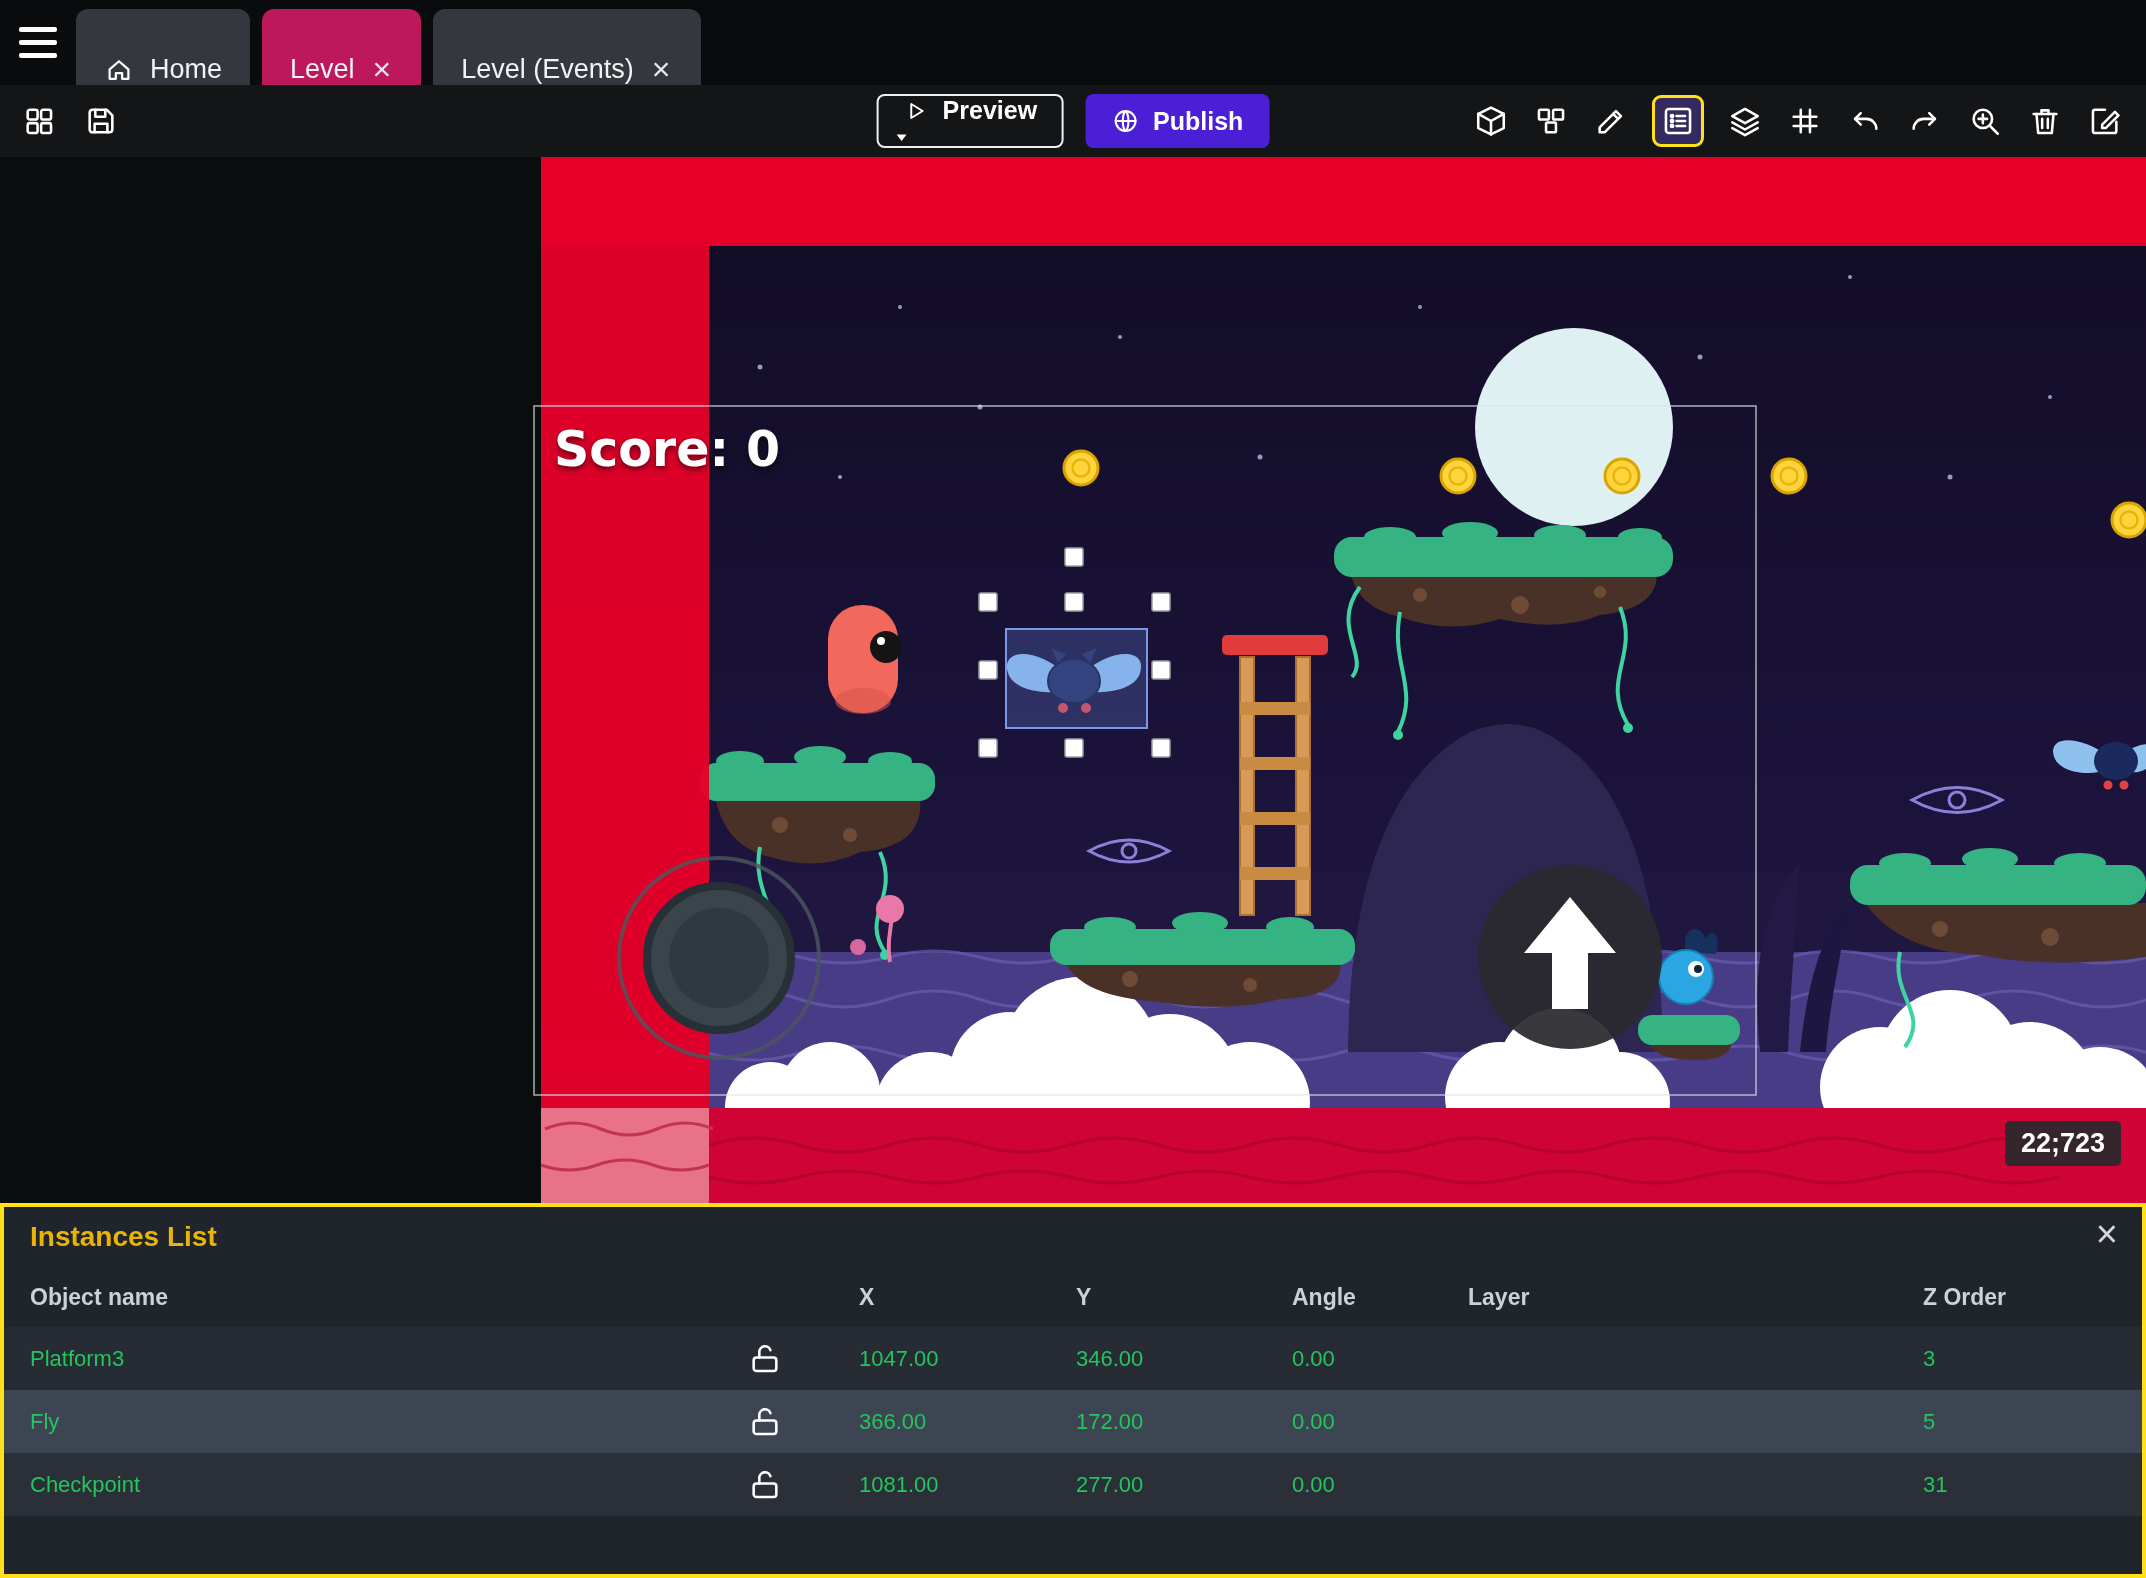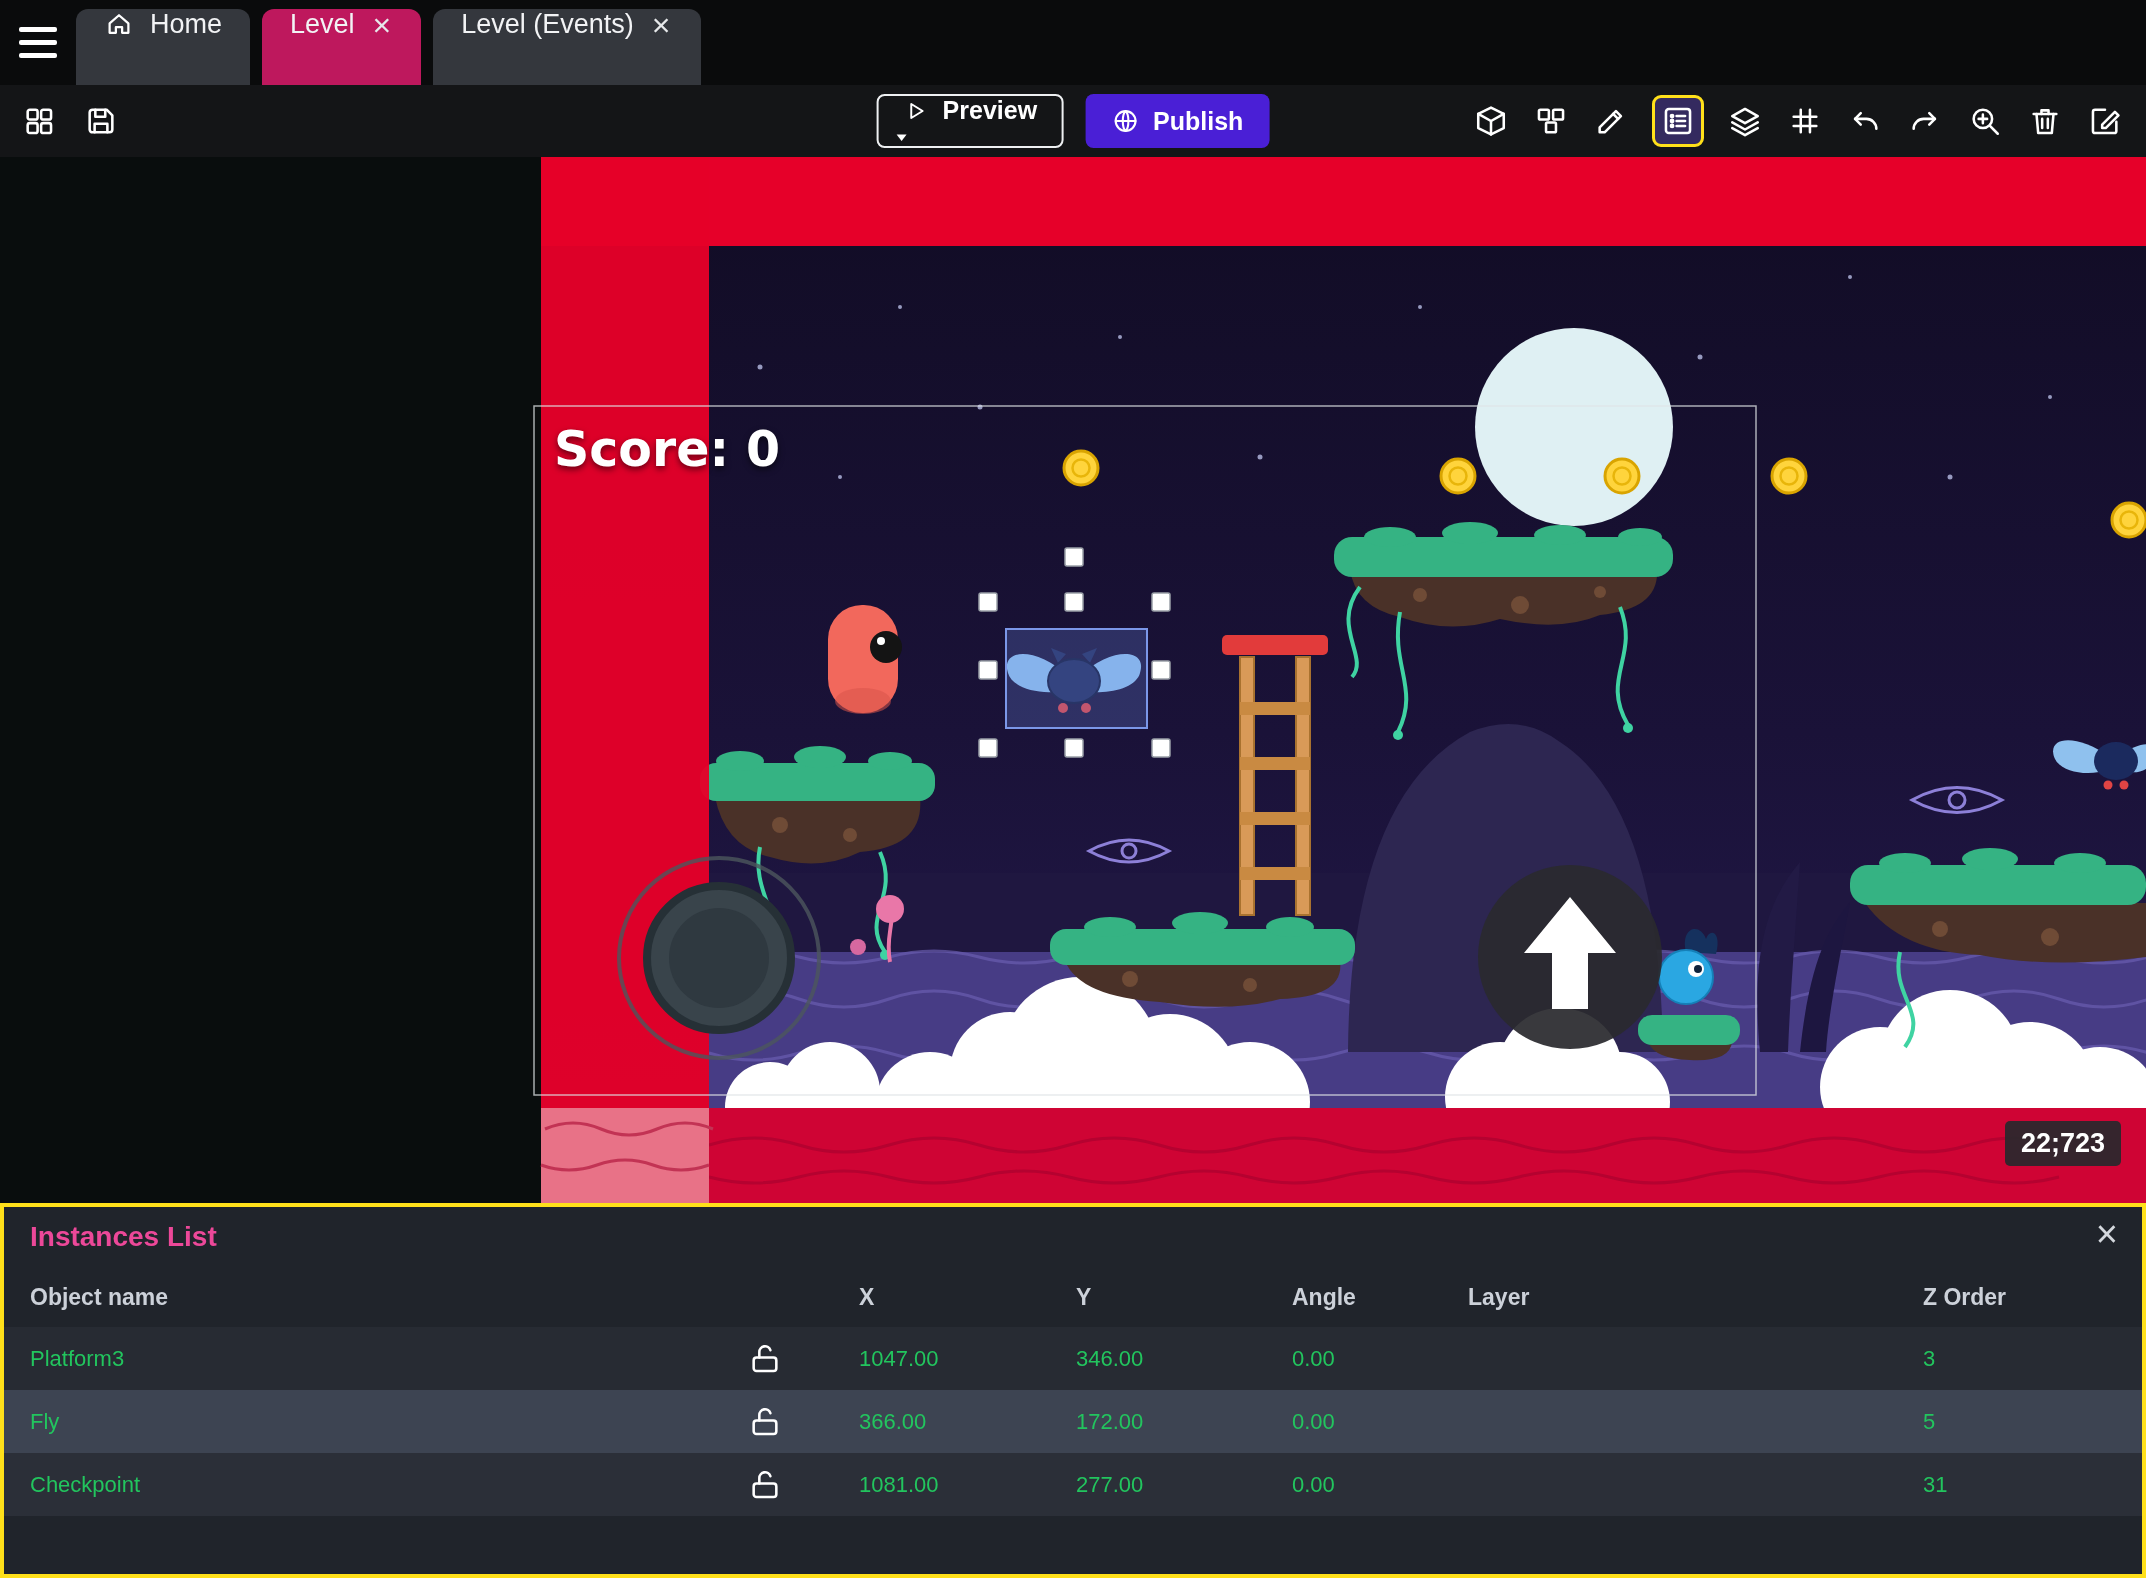--- a/index.html
+++ b/index.html
@@ -6,21 +6,21 @@
   html,body { width:2146px; height:1578px; overflow:hidden; background:#090d0d;
               font-family:"Liberation Sans", sans-serif; }
   .app { width:2146px; height:1578px; display:flex; flex-direction:column; }
 
   
   .tabbar { height:85px; background:#0a0b0c; display:flex; align-items:flex-end; flex:0 0 auto; }
   .hamburger { width:76px; height:85px; display:flex; flex-direction:column; justify-content:center;
                align-items:center; gap:8px; background:none; border:none; cursor:pointer; }
   .hamburger span { width:38px; height:5px; background:#fff; border-radius:2px; }
   .tabs { display:flex; gap:12px; height:76px; }
-  .tab { display:flex; align-items:flex-start; gap:16px; padding:0 28px; height:76px;
+  .tab { display:flex; align-items:flex-end; gap:16px; padding:0 28px; height:76px;
          border-radius:12px 12px 0 0; color:#f2f3f5; font-size:27px; cursor:pointer; }
   .tab-inactive { background:#34373d; }
   .tab-active { background:#be185d; }
   .tab .ticon { width:30px; height:30px; }
   .tab-close { font-size:32px; color:#e6e8ea; line-height:1; padding:0 2px; }
 
   
   .toolbar { height:72px; background:#141517; position:relative; flex:0 0 auto; }
   .tb-left { position:absolute; left:20px; top:0; height:72px; display:flex; align-items:center; gap:24px; }
   .tb-center { position:absolute; left:50%; top:0; transform:translateX(-50%); height:72px;
@@ -47,21 +47,21 @@
   .score { position:absolute; left:554px; top:264px; z-index:2; color:#fff; font-size:49px;
            font-weight:bold; font-family:"DejaVu Sans", sans-serif;
            text-shadow:0 3px 6px rgba(0,0,0,.55); }
   .coords { position:absolute; left:2005px; top:964px; z-index:2; background:rgba(40,40,45,.92);
             color:#fff; font-size:27px; font-weight:bold; padding:7px 16px; border-radius:5px; }
 
   
   .panel { height:375px; flex:0 0 auto; border:4px solid #ffe01a; background:#20242b;
            display:flex; flex-direction:column; }
   .p-titlebar { height:60px; position:relative; display:flex; align-items:center; }
-  .p-title { margin-left:26px; color:#ec4899; font-size:28px; font-weight:600; }
+  .p-title { margin-left:26px; color:#eab308; font-size:28px; font-weight:600; }
   .p-close { position:absolute; right:24px; top:8px; background:none; border:none; color:#d4d8de;
              font-size:38px; cursor:pointer; line-height:1; }
   .p-header { height:60px; position:relative; color:#ccd1d9; font-size:23px; font-weight:bold; }
   .irow { height:63px; position:relative; color:#22c55e; font-size:22px; cursor:pointer; }
   .r-a { background:#272b33; }
   .r-sel { background:#3d4452; }
   .r-b { background:#2b2f38; }
   .cell { position:absolute; top:50%; transform:translateY(-50%); white-space:nowrap; }
   .c-name { left:26px; }  .c-lock { left:744px; width:34px; height:34px; }
   .c-x { left:855px; } .c-y { left:1072px; } .c-ang { left:1288px; }

